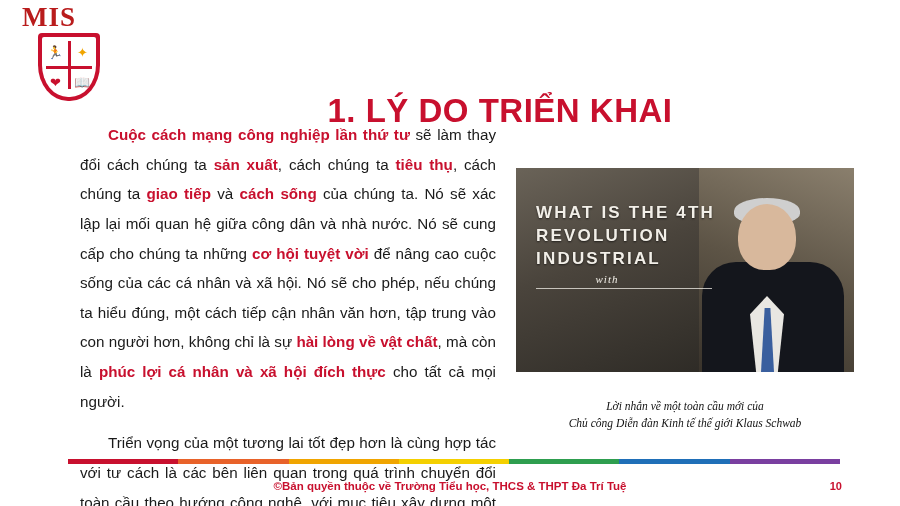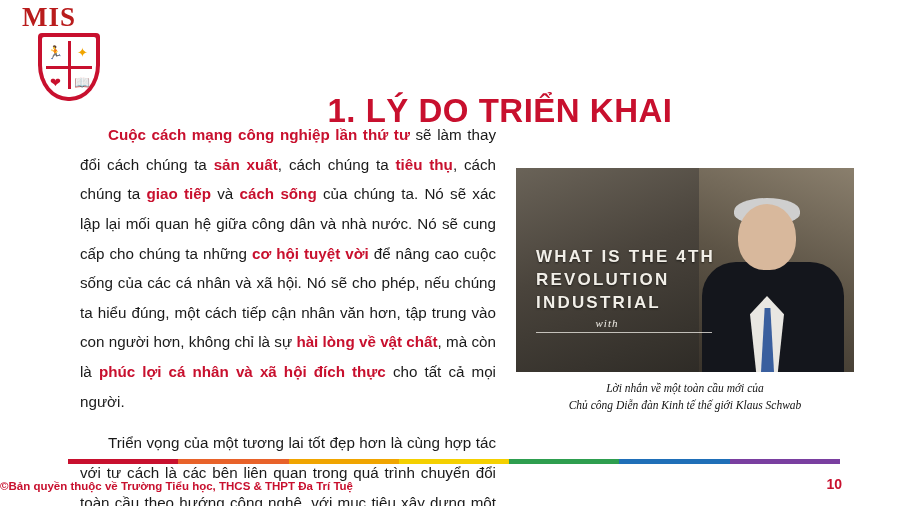--- a/index.html
+++ b/index.html
@@ -190,21 +190,20 @@
     background: #3a5f9e;
     clip-path: polygon(28% 0, 72% 0, 100% 100%, 0 100%);
   }
   .photo-caption-box {
     position: absolute;
     left: 20px;
     top: 34px;
     width: 180px;
     color: #f2efe8;
     font-family: "Liberation Sans", sans-serif;
-    margin-top: 44px;
   }
   .cap-line {
     font-size: 17px;
     font-weight: bold;
     letter-spacing: 2.2px;
     line-height: 1.35;
     text-shadow: 0 1px 2px rgba(0,0,0,0.6);
   }
   .cap-with {
     font-family: "Liberation Serif", serif;
@@ -221,21 +220,21 @@
     width: 176px;
   }
   .cap-name {
     font-size: 11.5px;
     letter-spacing: 2.4px;
     font-weight: bold;
     text-shadow: 0 1px 2px rgba(0,0,0,0.6);
   }
 
   .fig-caption {
-    margin-top: 8px;
+    margin-top: 26px;
     text-align: center;
     font-family: "Liberation Serif", serif;
     font-style: italic;
     font-size: 11.5px;
     color: #111111;
     line-height: 1.5;
   }
 
   
   .color-bar {
@@ -246,29 +245,30 @@
     height: 5px;
     display: flex;
   }
   .color-bar span { flex: 1; height: 100%; display: block; }
 
   .footer-text {
     position: absolute;
     left: 0;
     bottom: 14px;
     width: 900px;
+    text-align: center;
     font-size: 11.5px;
     font-weight: bold;
     color: #c8102e;
   }
   .page-num {
     position: absolute;
     right: 58px;
     bottom: 14px;
-    font-size: 14px;
+    font-size: 11px;
     font-weight: bold;
     color: #c8102e;
   }
 </style>
 </head>
 <body>
 
 <div class="logo-block">
   <div class="logo-text">MIS</div>
   <div class="shield">

